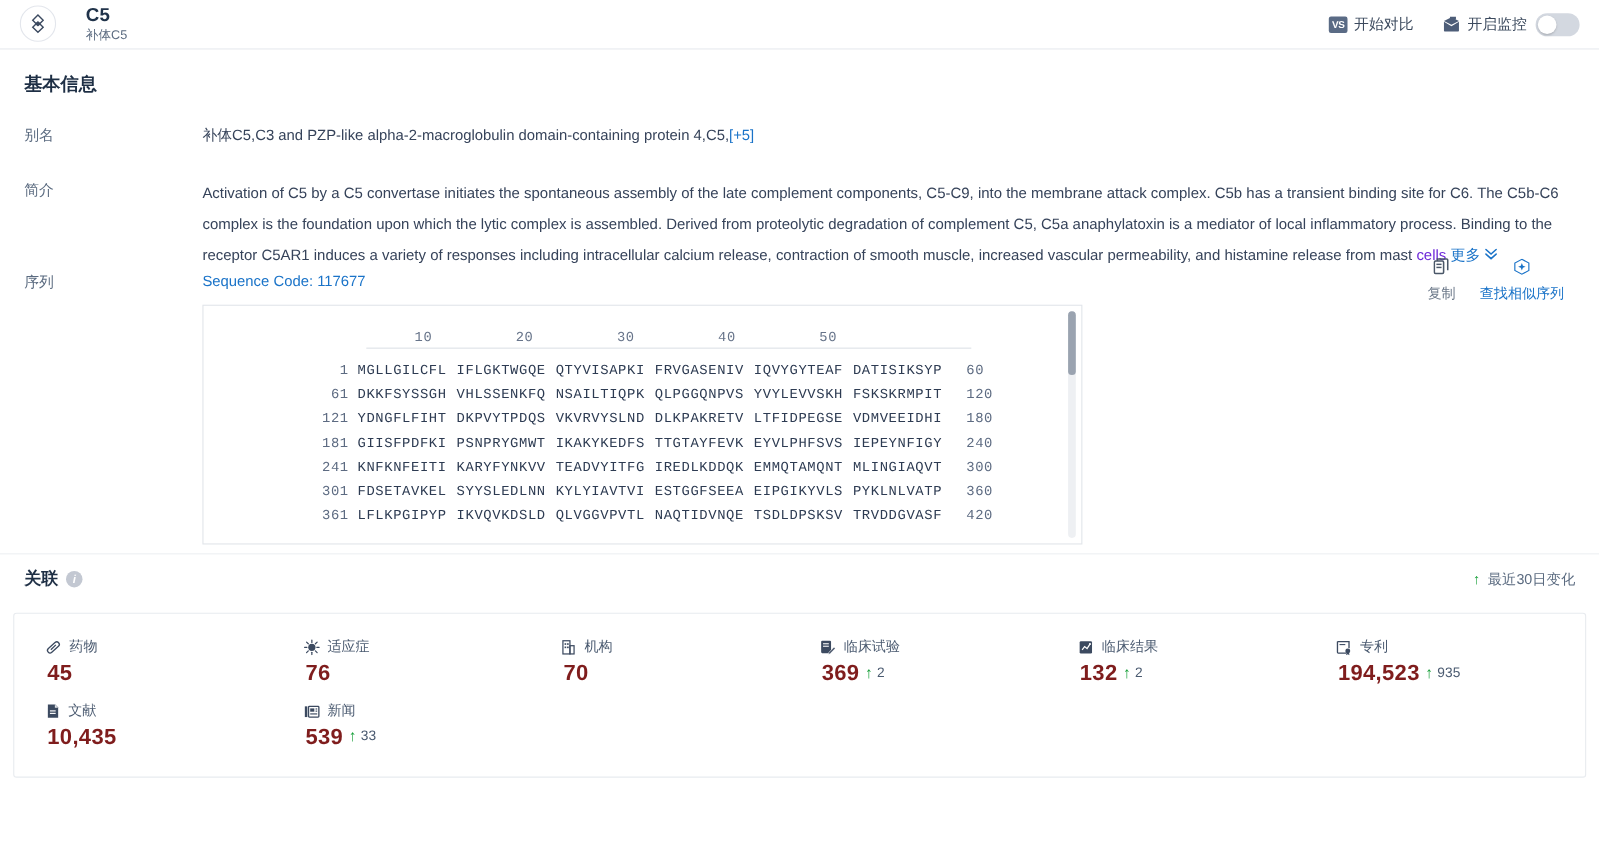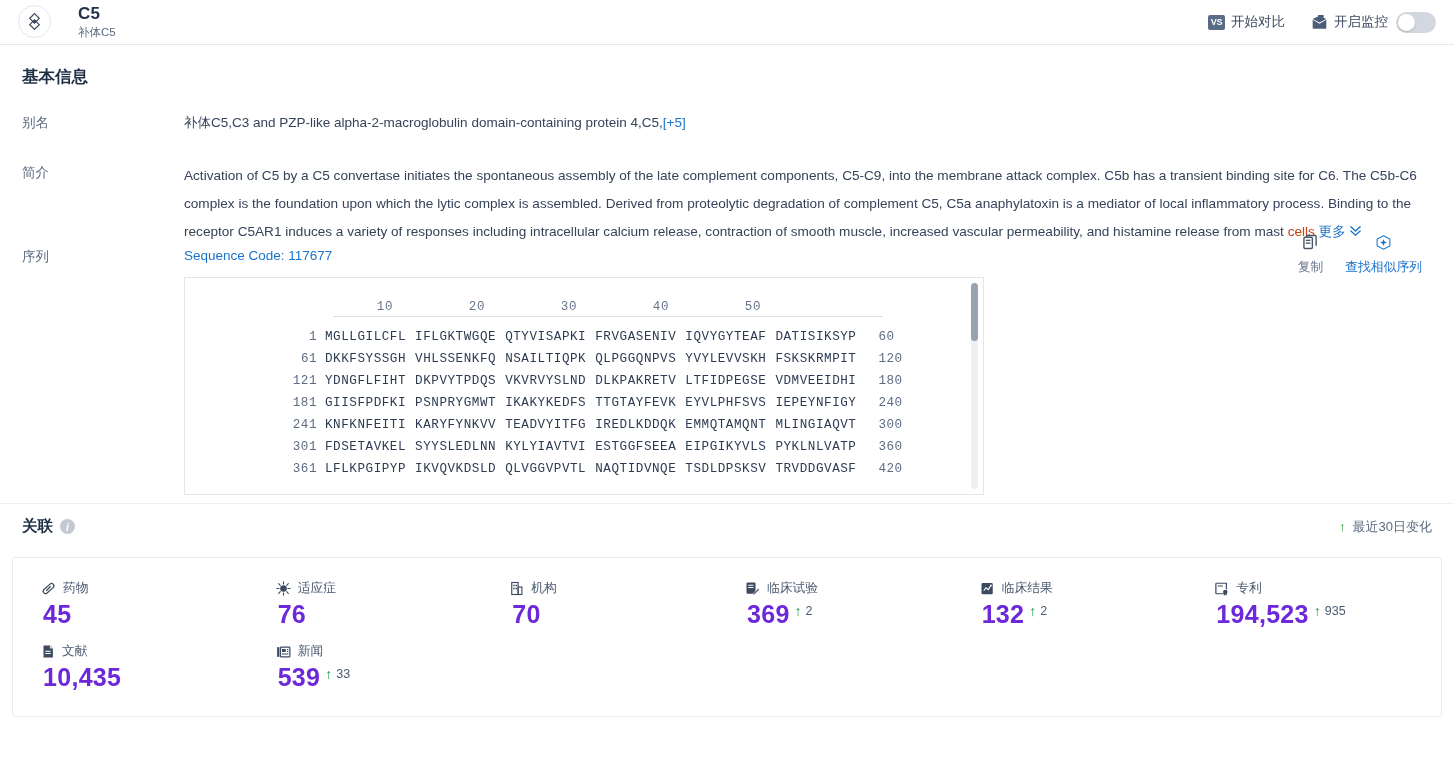--- a/index.html
+++ b/index.html
@@ -55,21 +55,21 @@
 
   .field-row { display: flex; padding: 0 22px; }
   .field-label { width: 162px; flex: 0 0 162px; font-size: 13.5px; color: #5b6b80; padding-top: 2px; }
   .field-value { flex: 1; font-size: 13.5px; color: #36435a; line-height: 22px; }
 
   .alias-row { margin-top: 24px; }
   .link { color: #1a73c8; cursor: pointer; }
 
   .intro-row { margin-top: 28px; }
   .intro-text { line-height: 28px; font-size: 13.6px; color: #36435a; text-align: left; }
-  .fade-tail { color: #c2410c; }
+  .fade-tail { color: #6d28d9; }
   .more-link { color: #1a73c8; cursor: pointer; white-space: nowrap; }
   .chev-dbl { display: inline-block; vertical-align: -1px; margin-left: 3px; }
 
   .seq-row { }
   .seq-head { display: flex; align-items: center; height: 20px; }
   .seq-code { font-size: 13.5px; color: #1a73c8; cursor: pointer; }
   .seq-tools { margin-left: auto; display: flex; align-items: center; gap: 22px; padding-right: 10px; }
   .seq-tool { display: flex; align-items: center; gap: 6px; font-size: 12.8px; cursor: pointer; flex-direction: column; }
   .tool-copy { color: #6a7788; }
   .tool-similar { color: #1a73c8; }
@@ -115,21 +115,21 @@
   .rel-card {
     margin: 8px 12px 0 12px; background: #fff;
     border: 1px solid #e8ebef; border-radius: 3px;
     padding: 14px 10px 18px 10px;
     display: flex; flex-wrap: wrap;
   }
   .rel-item { width: 16.666%; padding: 8px 0 8px 18px; }
   .rel-item-head { display: flex; align-items: center; gap: 7px; }
   .rel-name { font-size: 12.8px; color: #4a5a70; }
   .rel-val-line { display: flex; align-items: flex-start; gap: 5px; margin-top: 5px; padding-left: 2px; }
-  .rel-value { font-size: 25px; font-weight: bold; color: #6d28d9; line-height: 1; letter-spacing: .3px; }
+  .rel-value { font-size: 20px; font-weight: bold; color: #7f1d1d; line-height: 1; letter-spacing: .3px; }
   .rel-delta { display: flex; align-items: flex-start; gap: 4px; padding-top: 2px; }
   .rel-delta .arrow-up { font-size: 14px; }
   .rel-delta-num { font-size: 12.5px; color: #4a5a70; }
 
   svg { display: block; }
 </style>
 </head>
 <body>
 
 <div class="page">

